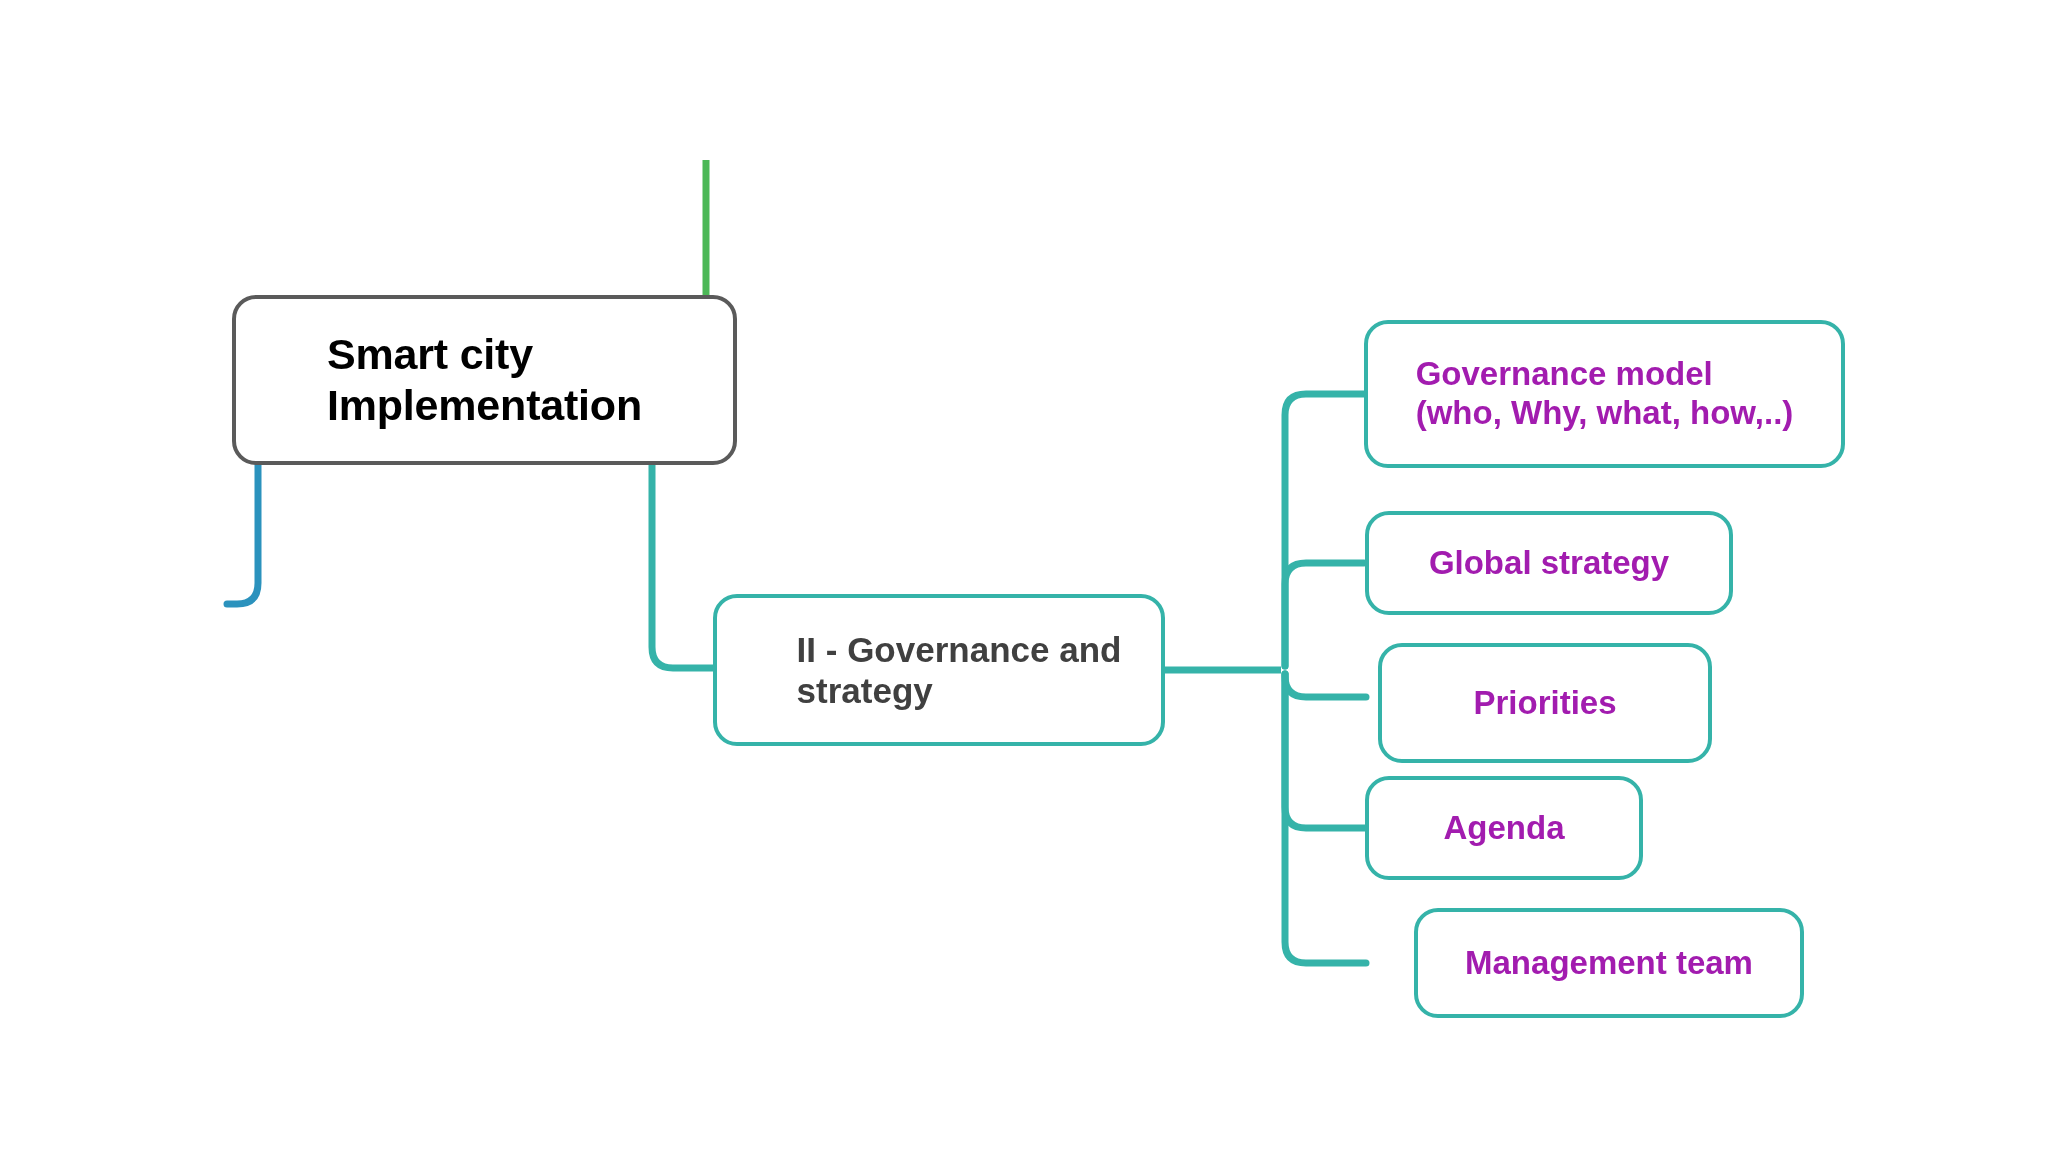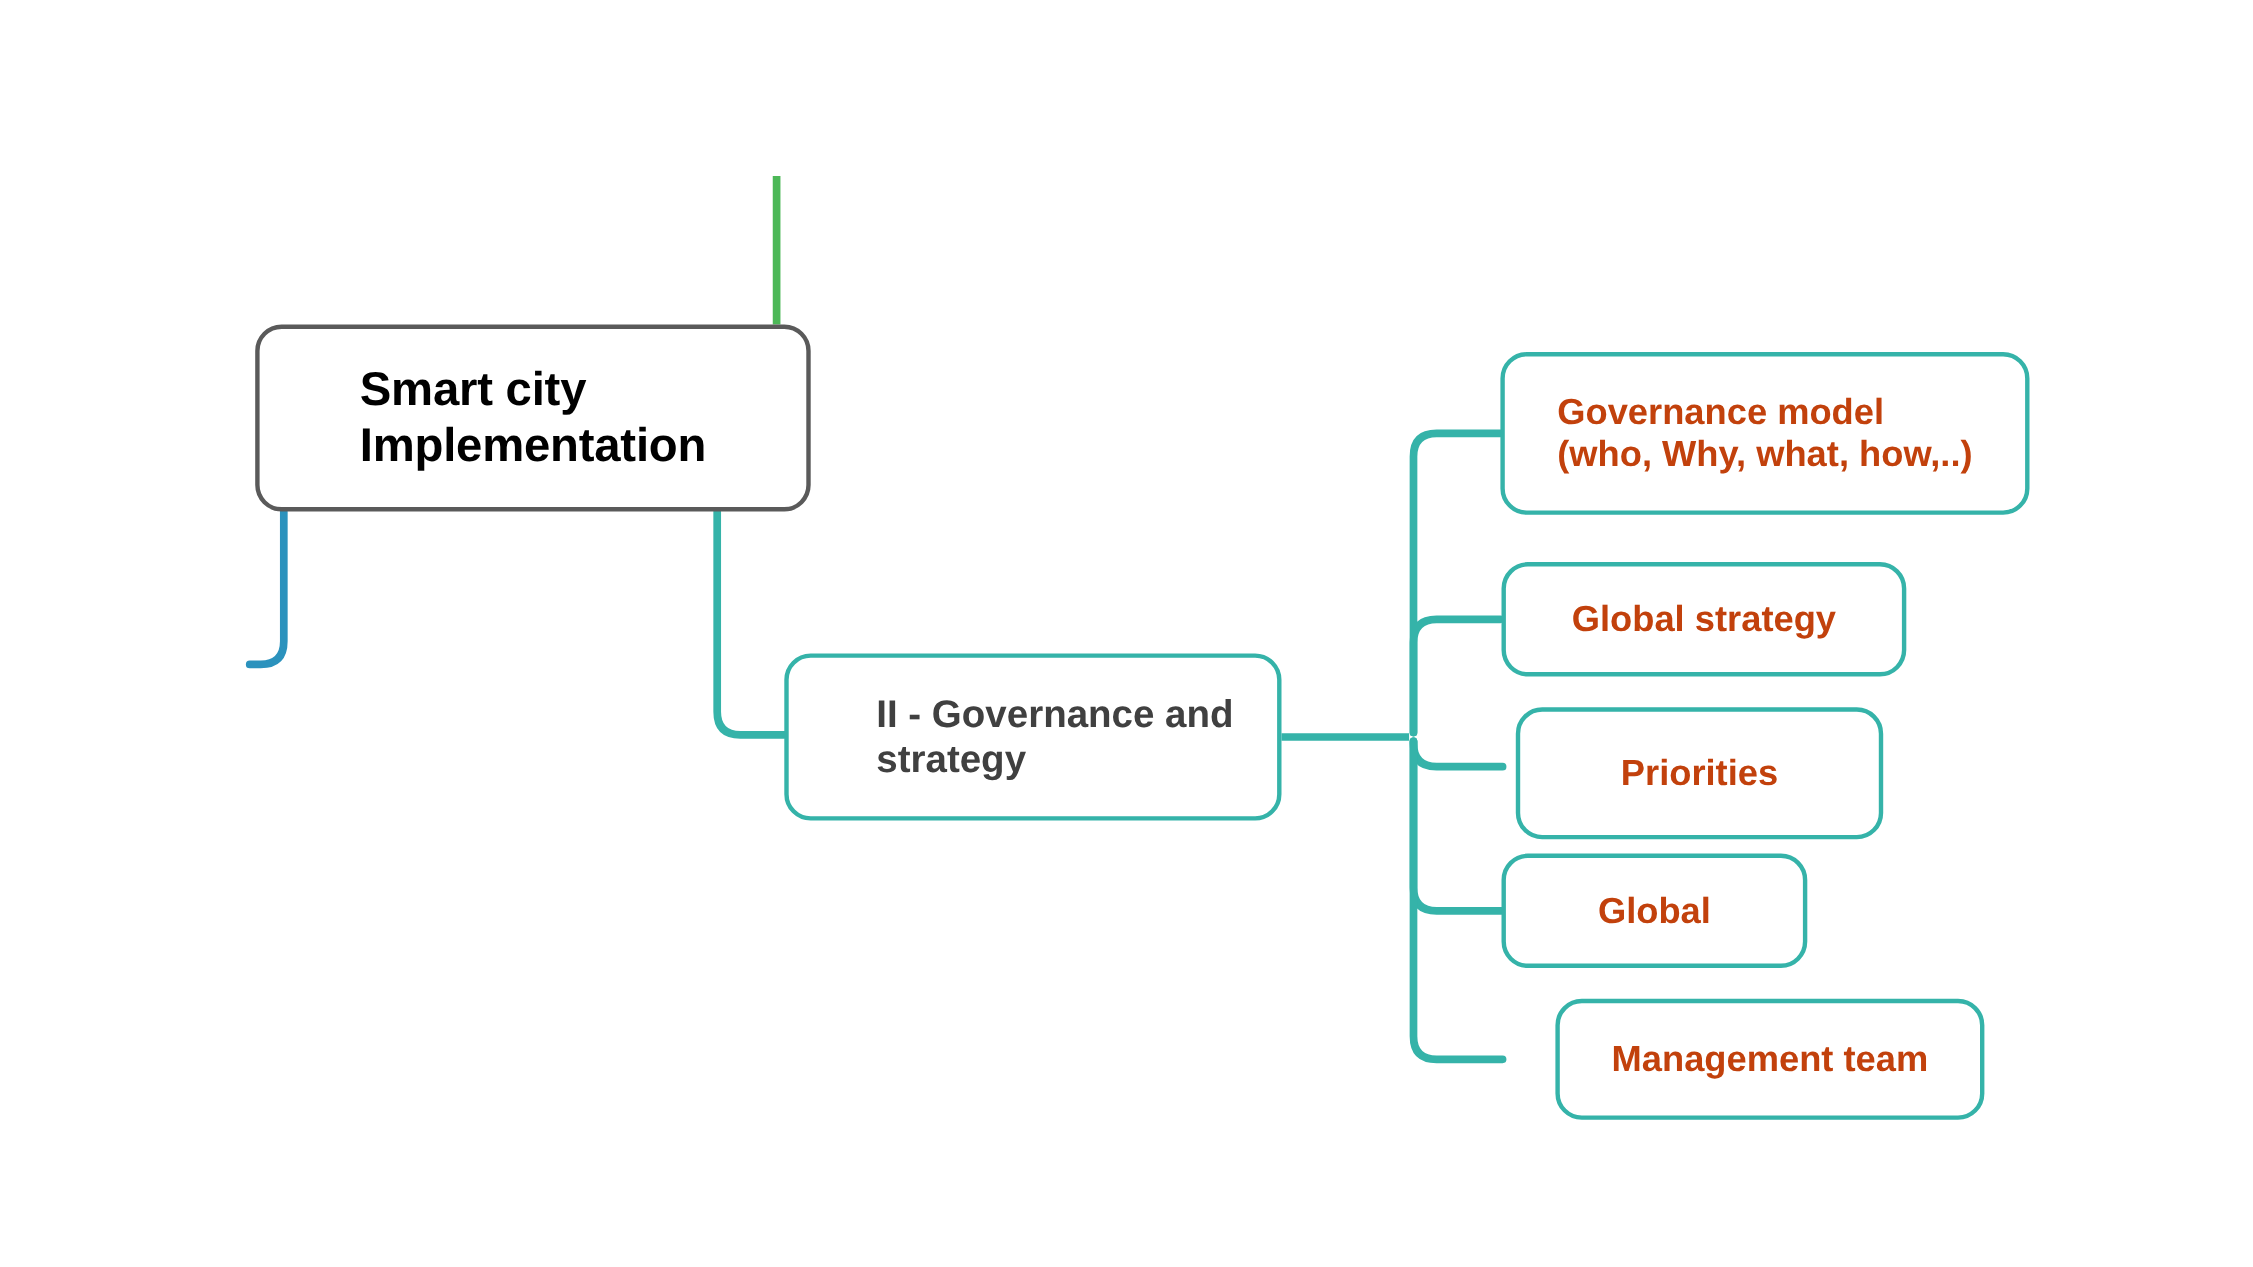--- a/index.html
+++ b/index.html
@@ -44,21 +44,21 @@
     letter-spacing: -0.2px;
   }
   .node-branch {
     border: 4px solid #35b3a9;
     color: #404040;
     font-weight: bold;
     font-size: 35px;
   }
   .node-leaf {
     border: 4px solid #35b3a9;
-    color: #c2410c;
+    color: #a21caf;
     font-weight: bold;
     font-size: 33px;
   }
   .node-label {
     display: block;
     padding: 0 14px;
     white-space: pre-line;
   }
 </style>
 </head>
@@ -104,20 +104,20 @@
 
   <div class="node node-leaf" style="left:1344px; top:511px; width:368px; height:104px;margin-left:21px;">
     <span class="node-label">Global strategy</span>
   </div>
 
   <div class="node node-leaf" style="left:1366px; top:643px; width:334px; height:120px;margin-left:12px;">
     <span class="node-label">Priorities</span>
   </div>
 
   <div class="node node-leaf" style="left:1365px; top:776px; width:278px; height:104px;">
-    <span class="node-label">Global</span>
+    <span class="node-label">Agenda</span>
   </div>
 
   <div class="node node-leaf" style="left:1366px; top:908px; width:390px; height:110px;margin-left:48px;">
     <span class="node-label">Management team</span>
   </div>
 
 </div>
 
 </body></html>

